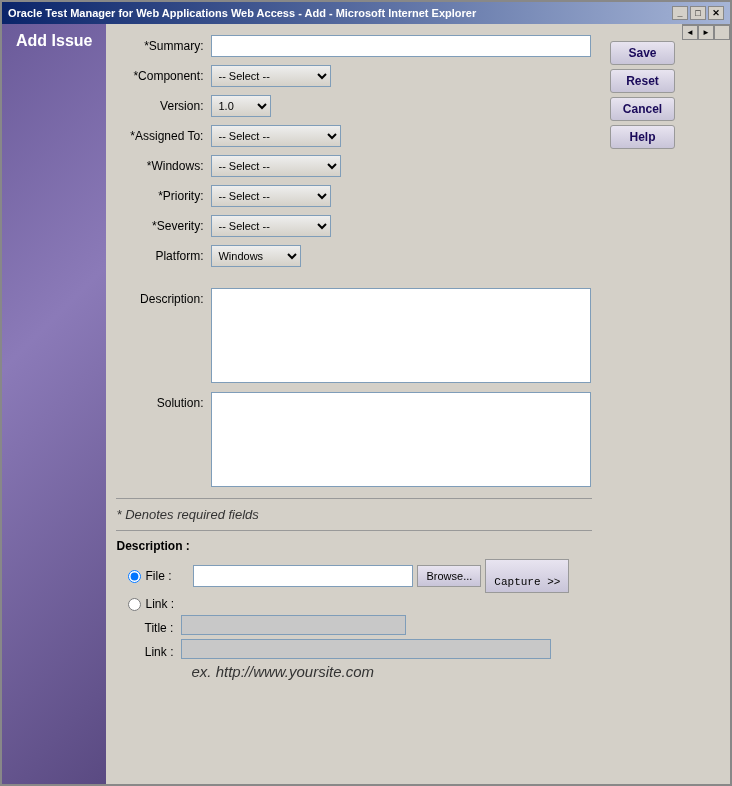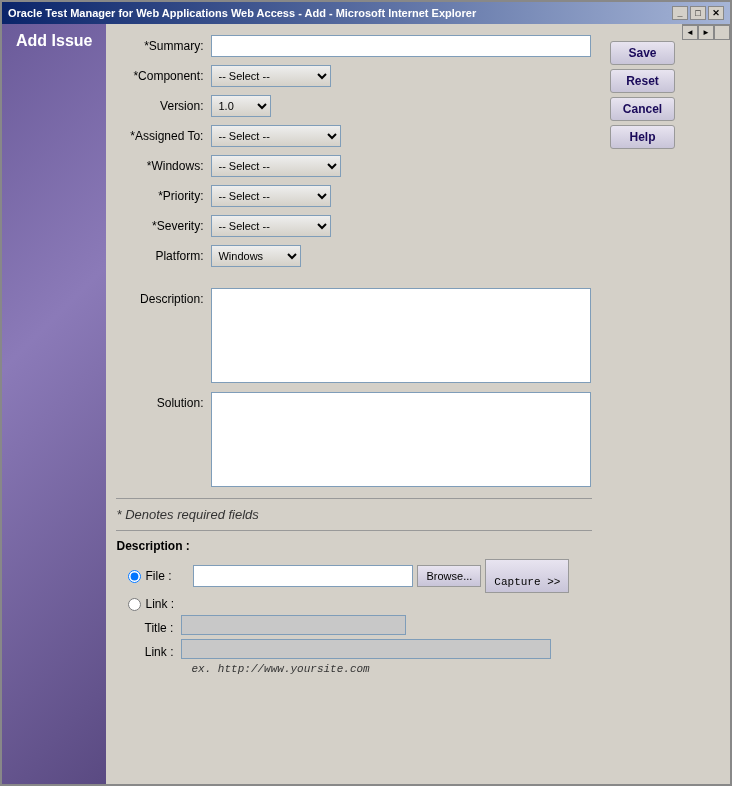--- a/index.html
+++ b/index.html
@@ -270,25 +270,24 @@
     .link-input {
       width: 370px;
       height: 20px;
       border: 1px solid #7f9db9;
       background: #c8c8c8;
       padding: 2px 4px;
       font-size: 12px;
     }
 
     .example-text {
-      font-size: 11px;
+      font-size: 15px;
       color: #333;
       font-style: italic;
       padding-left: 75px;
-      font-family: Liberation Mono, monospace;
     }
 
     
     .bottom-scrollbar {
       height: 16px;
       background: #d4d0c8;
       border-top: 1px solid #888;
       display: flex;
       align-items: center;
     }

